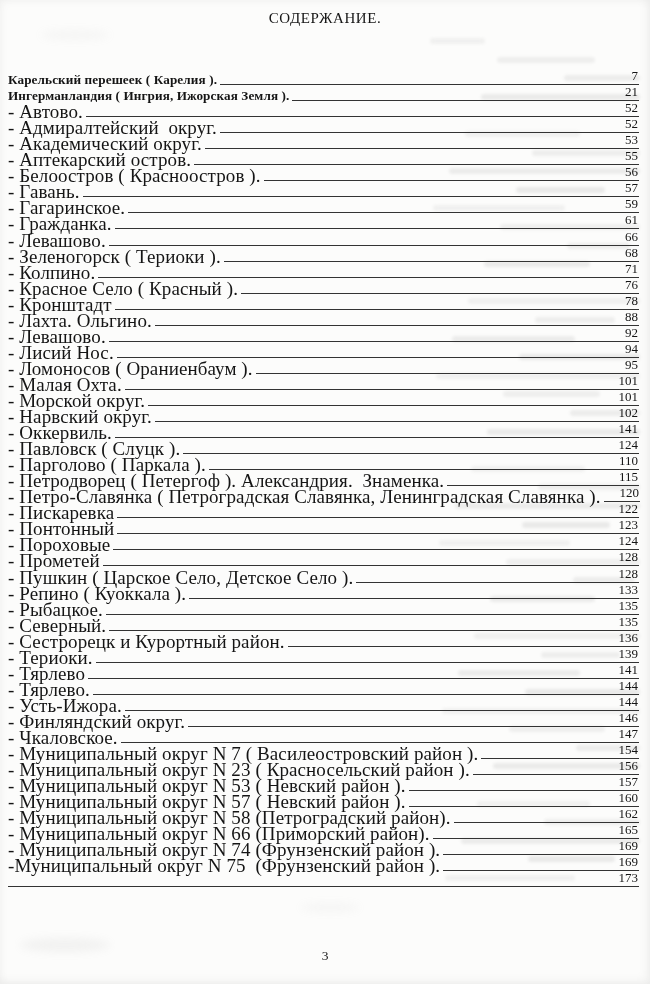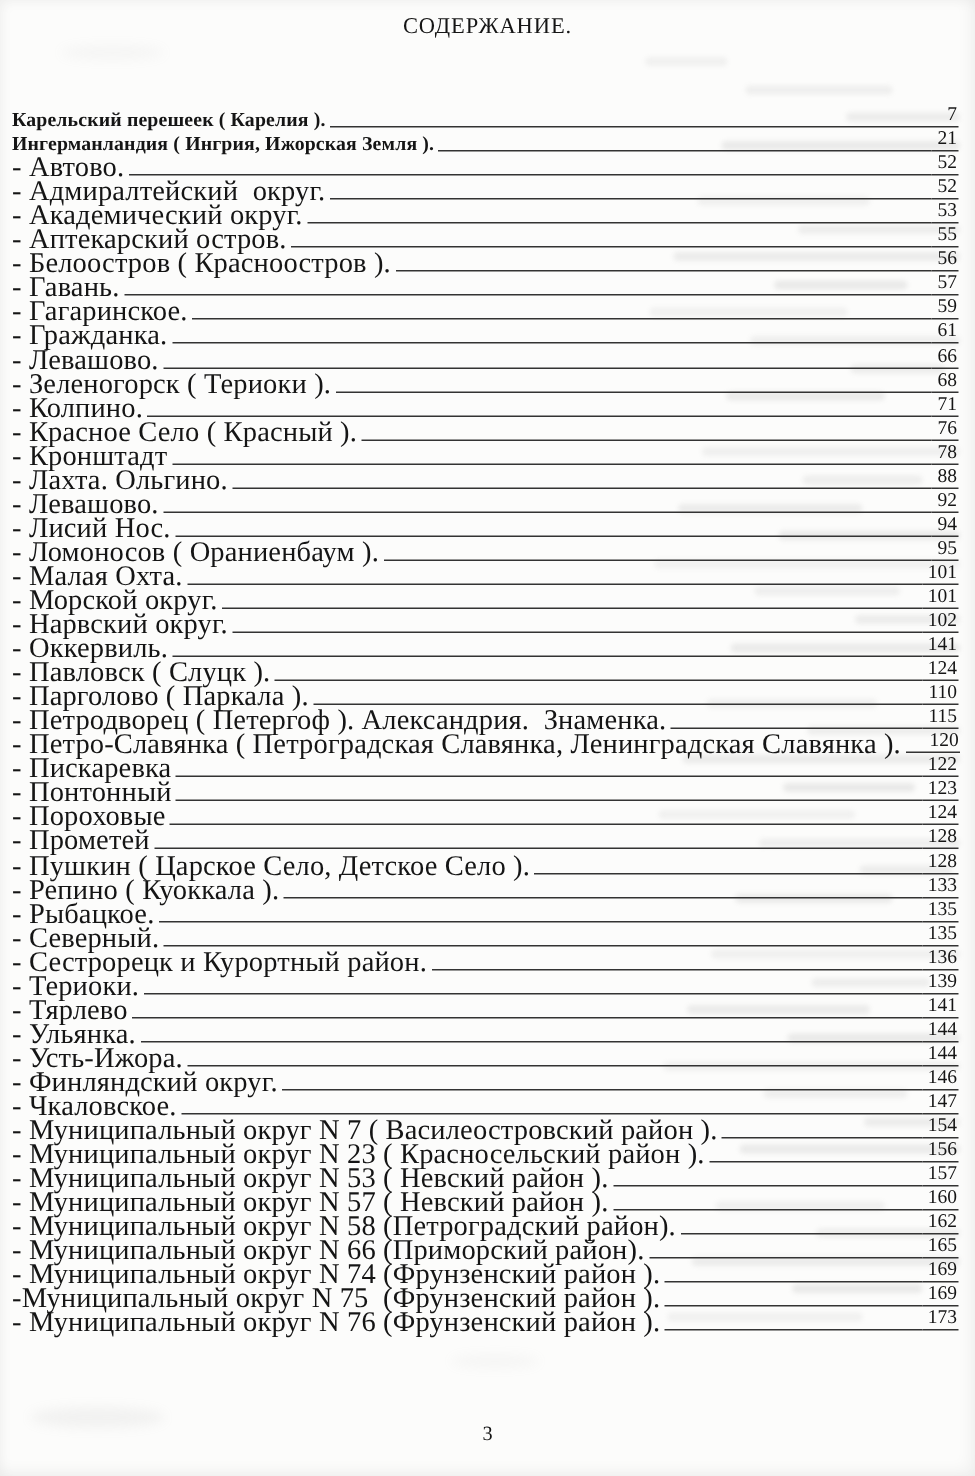--- a/index.html
+++ b/index.html
@@ -285,21 +285,21 @@
       <span class="label">- Териоки.</span>
       <span class="leader"></span>
       <span class="num">139</span>
     </div>
     <div class="row">
       <span class="label">- Тярлево</span>
       <span class="leader"></span>
       <span class="num">141</span>
     </div>
     <div class="row">
-      <span class="label">- Ульянка.</span>
+      <span class="label">- Тярлево.</span>
       <span class="leader"></span>
       <span class="num">144</span>
     </div>
     <div class="row">
       <span class="label">- Усть-Ижора.</span>
       <span class="leader"></span>
       <span class="num">144</span>
     </div>
     <div class="row">
       <span class="label">- Финляндский округ.</span>
@@ -345,19 +345,18 @@
       <span class="label">- Муниципальный округ N 74 (Фрунзенский район ).</span>
       <span class="leader"></span>
       <span class="num">169</span>
     </div>
     <div class="row">
       <span class="label">-Муниципальный округ N 75  (Фрунзенский район ).</span>
       <span class="leader"></span>
       <span class="num">169</span>
     </div>
     <div class="row">
-      <span class="label">- Муниципальный округ N 76 (Фрунзенский район ).</span>
       <span class="leader"></span>
       <span class="num">173</span>
     </div>
   </div>
 
 <div id="footer">3</div>
 
 </body></html>

